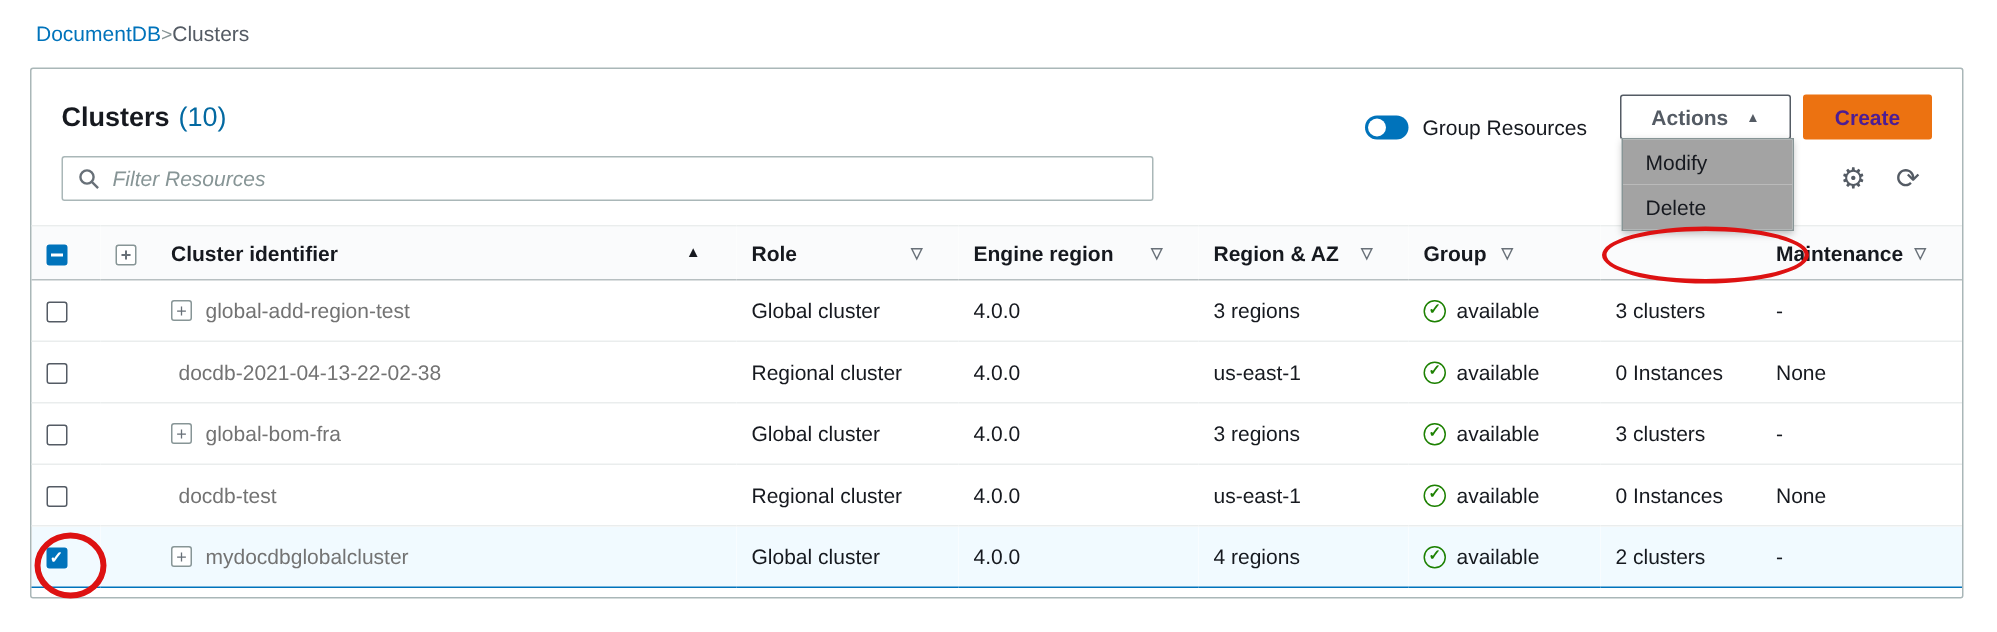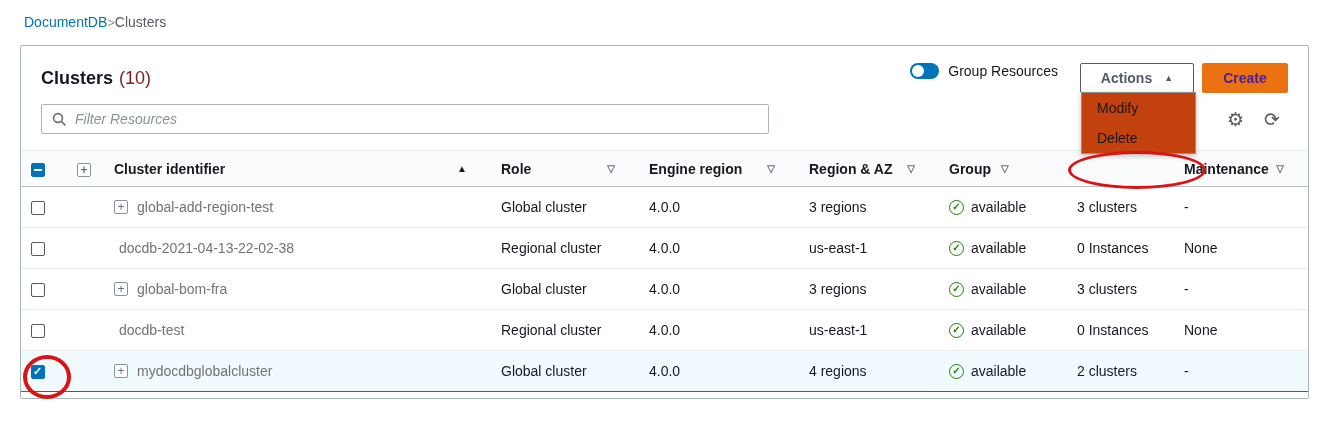--- a/index.html
+++ b/index.html
@@ -11,22 +11,22 @@
   .breadcrumb .root { color:#0073bb; cursor:pointer; }
   .breadcrumb .sep { color:#879596; font-size:13px; }
   .breadcrumb .current { color:#545b64; }
 
   
   .panel { position:absolute; left:20px; top:45px; width:1289px; height:354px;
            border:1px solid #aab7b8; border-radius:2px; background:#fff; }
 
   .panel-header { display:flex; align-items:center; padding:16px 20px 0 20px; height:48px; }
   .title { font-size:18px; font-weight:bold; color:#16191f; }
-  .count { font-size:18px; color:#7f1d1d; margin-left:6px; }
-  .controls { margin-left:auto; display:flex; align-items:flex-start; }
+  .count { font-size:18px; color:#0369a1; margin-left:6px; }
+  .controls { margin-left:auto; display:flex; align-items:flex-end; }
 
   .toggle { width:29px; height:16px; border-radius:9px; background:#0073bb; position:relative; display:inline-block; cursor:pointer; }
   .toggle .knob { position:absolute; left:2px; top:2px; width:12px; height:12px; border-radius:50%; background:#fff; }
   .toggle-label { font-size:14px; color:#16191f; margin-left:9px; margin-right:22px; }
 
   .btn-actions { width:114px; height:30px; background:#fff; border:1px solid #545b64; border-radius:2px;
                  font-family:"Liberation Sans", sans-serif; font-size:14px; font-weight:bold; color:#545b64;
                  display:inline-flex; align-items:center; justify-content:center; gap:12px; cursor:pointer; }
   .btn-actions .caret { font-size:9px; line-height:1; }
   .btn-create { width:86px; height:30px; background:#ec7211; border:1px solid #ec7211; border-radius:2px; margin-left:8px;
@@ -70,21 +70,21 @@
 
   .status-flex { display:flex; align-items:center; gap:7px; }
   .ok-icon { display:inline-block; width:15px; height:15px; border-radius:50%; border:1.5px solid #1d8102;
              color:#1d8102; font-size:10px; line-height:12px; font-weight:bold; text-align:center; flex:0 0 auto; }
 
   tr.selected td { background:#f1faff; border-top:1px solid #0073bb; border-bottom:1px solid #0073bb; }
 
   
   .menu { position:absolute; left:1081px; top:92px; width:115px; background:#fff;
           border:1px solid #879596; box-shadow:0 2px 5px rgba(0,0,0,0.25); z-index:10; }
-  .menu-item { padding:7px 15px; font-size:14px; color:#16191f; cursor:pointer; background:#c2410c; }
+  .menu-item { padding:7px 15px; font-size:14px; color:#16191f; cursor:pointer; background:#a3a3a3; }
 
   
   .annot { position:absolute; border:3.5px solid #dd1212; border-radius:50%; z-index:30; pointer-events:none; background:transparent; }
   .annot-add-region { left:1068px; top:151px; width:138px; height:38px; }
   .annot-checkbox { left:23px; top:355px; width:48px; height:44px; border-width:4px; }
 </style>
 </head>
 <body>
 
 <div class="page">

